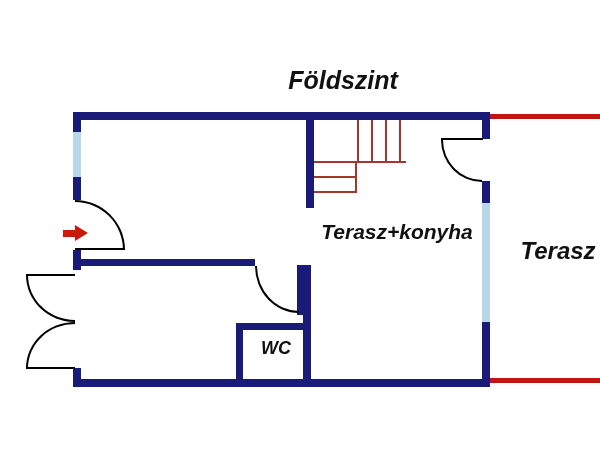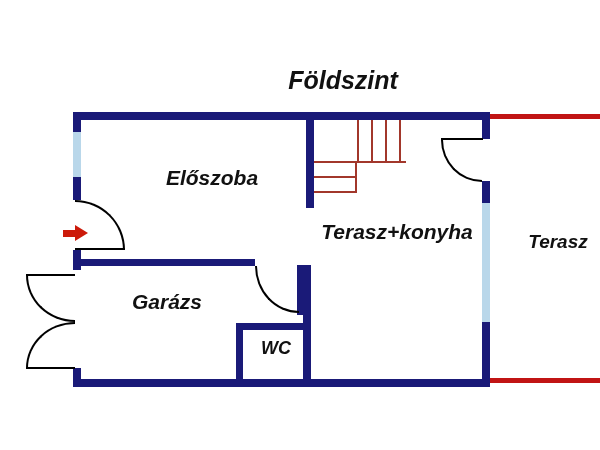--- a/index.html
+++ b/index.html
@@ -71,19 +71,17 @@
 
   <div class="stair" style="left:339px;top:120px;width:2px;height:42px;"></div>
   <div class="stair" style="left:353px;top:120px;width:2px;height:42px;"></div>
   <div class="stair" style="left:367px;top:120px;width:2px;height:42px;"></div>
   <div class="stair" style="left:381px;top:120px;width:2px;height:42px;"></div>
   <div class="stair" style="left:296px;top:161px;width:92px;height:2px;"></div>
   <div class="stair" style="left:296px;top:176px;width:43px;height:2px;"></div>
   <div class="stair" style="left:296px;top:191px;width:43px;height:2px;"></div>
   <div class="stair" style="left:337px;top:161px;width:2px;height:32px;"></div>
 
-  <div class="room-label" style="left:194px;top:178px;font-size:21px;">Előszoba</div>
   <div class="room-label" style="left:379px;top:232px;font-size:21px;">Terasz+konyha</div>
-  <div class="room-label" style="left:540px;top:242px;font-size:19px;">Terasz</div>
-  <div class="room-label" style="left:149px;top:302px;font-size:21px;">Garázs</div>
+  <div class="room-label" style="left:540px;top:251px;font-size:24px;">Terasz</div>
   <div class="room-label" style="left:258px;top:348px;font-size:18px;">WC</div>
 
 </div>
 
 </body></html>

